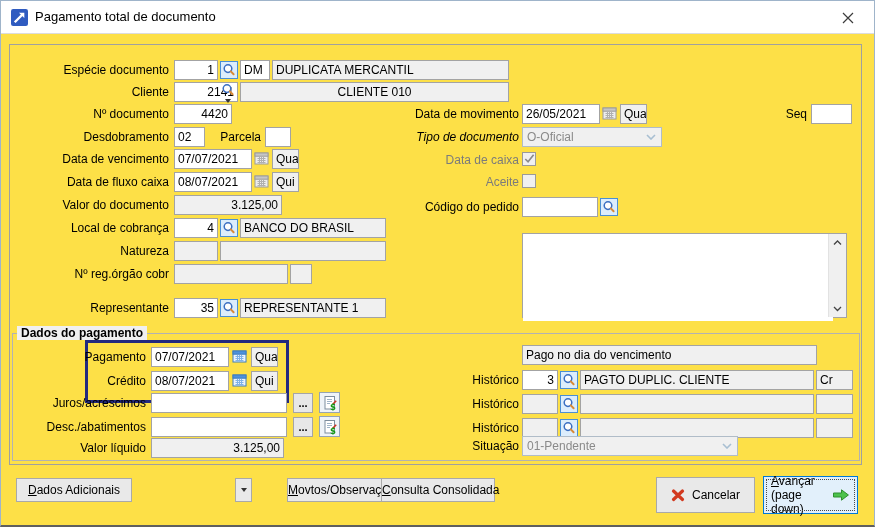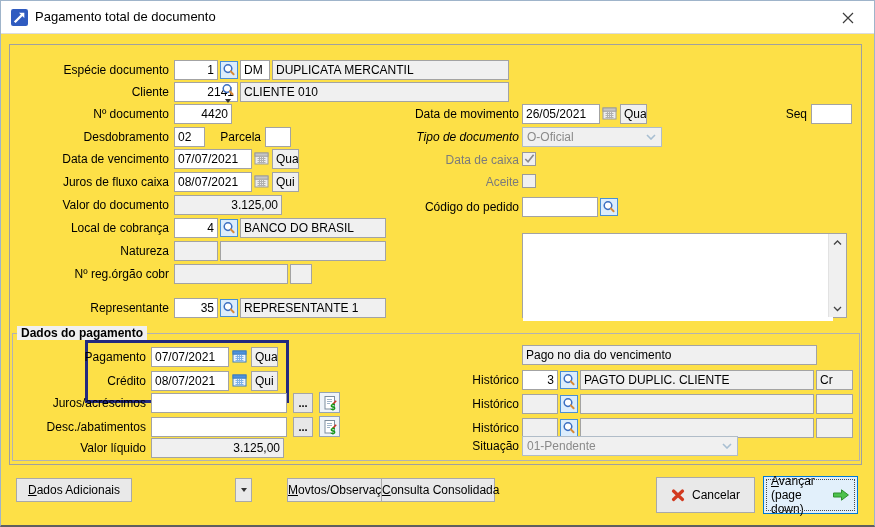--- a/index.html
+++ b/index.html
@@ -139,21 +139,21 @@
   <div class="fld ro" style="left:271px;top:59px;width:237px;">DUPLICATA MERCANTIL</div>
 
   <div class="lbl" style="left:10px;top:81px;width:158px;">Cliente</div>
   <input class="fld num" style="left: 173px; top: 81px; width: 64px;" value="2141">
   <span class="mag-plain" style="left:220px;top:82px;">
       <svg width="14" height="14" viewBox="0 0 14 14">
         <use href="#i-mag"></use>
       </svg>
     </span>
   <span class="caret" style="left:224px;top:98px;"></span>
-  <div class="fld ro" style="left:239px;top:81px;width:269px;">CLIENTE 010</div>
+  <div class="fld ro" style="left:239px;top:81px;width:269px;text-align:center;">CLIENTE 010</div>
 
   <div class="lbl" style="left:10px;top:103px;width:158px;">Nº documento</div>
   <input class="fld num" style="left: 173px; top: 103px; width: 58px;" value="4420">
   <div class="lbl" style="left:370px;top:103px;width:148px;">Data de movimento</div>
   <input class="fld" style="left: 521px; top: 103px; width: 78px;" value="26/05/2021">
   <span class="calic" style="left:601px;top:105px;"><svg width="15" height="15" viewBox="0 0 15 15">
         <use href="#i-cal-g"></use>
       </svg></span>
   <div class="fld ro" style="left:619px;top:103px;width:27px;">Qua</div>
   <div class="lbl" style="left:740px;top:103px;width:66px;">Seq</div>
@@ -179,21 +179,21 @@
         <use href="#i-cal-g"></use>
       </svg></span>
   <div class="fld ro" style="left:271px;top:148px;width:27px;">Qua</div>
   <div class="lbl dis-lbl" style="left:370px;top:149px;width:148px;">Data de caixa</div>
   <div class="chk" style="left:521px;top:151px;">
       <svg width="12" height="12" viewBox="0 0 13 13">
         <use href="#i-check"></use>
       </svg>
     </div>
 
-  <div class="lbl" style="left:10px;top:171px;width:158px;">Juros de fluxo caixa</div>
+  <div class="lbl" style="left:10px;top:171px;width:158px;">Data de fluxo caixa</div>
   <input class="fld" style="left: 173px; top: 171px; width: 78px;" value="08/07/2021">
   <span class="calic" style="left:253px;top:173px;"><svg width="15" height="15" viewBox="0 0 15 15">
         <use href="#i-cal-g"></use>
       </svg></span>
   <div class="fld ro" style="left:271px;top:171px;width:27px;">Qui</div>
   <div class="lbl dis-lbl" style="left:370px;top:171px;width:148px;">Aceite</div>
   <div class="chk" style="left:521px;top:173px;"></div>
 
   <div class="lbl" style="left:10px;top:194px;width:158px;">Valor do documento</div>
   <div class="fld ro num" style="left:173px;top:194px;width:108px;">3.125,00</div>

